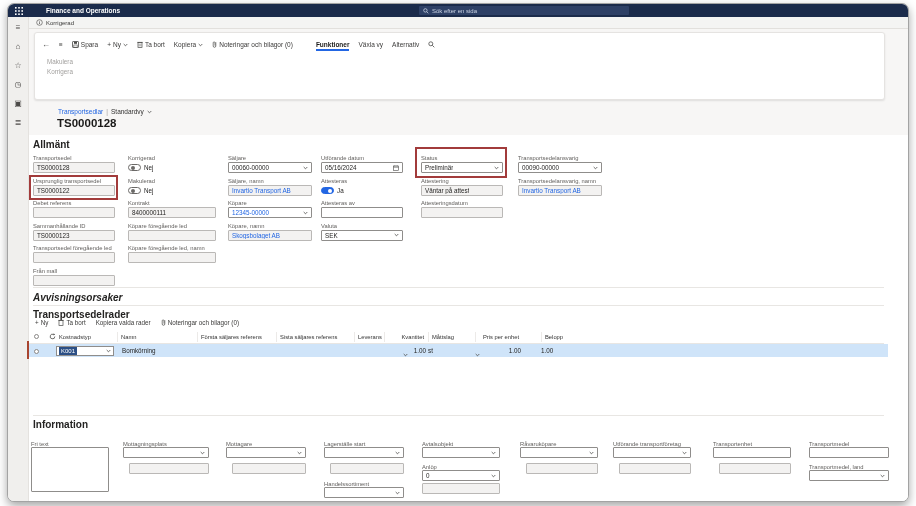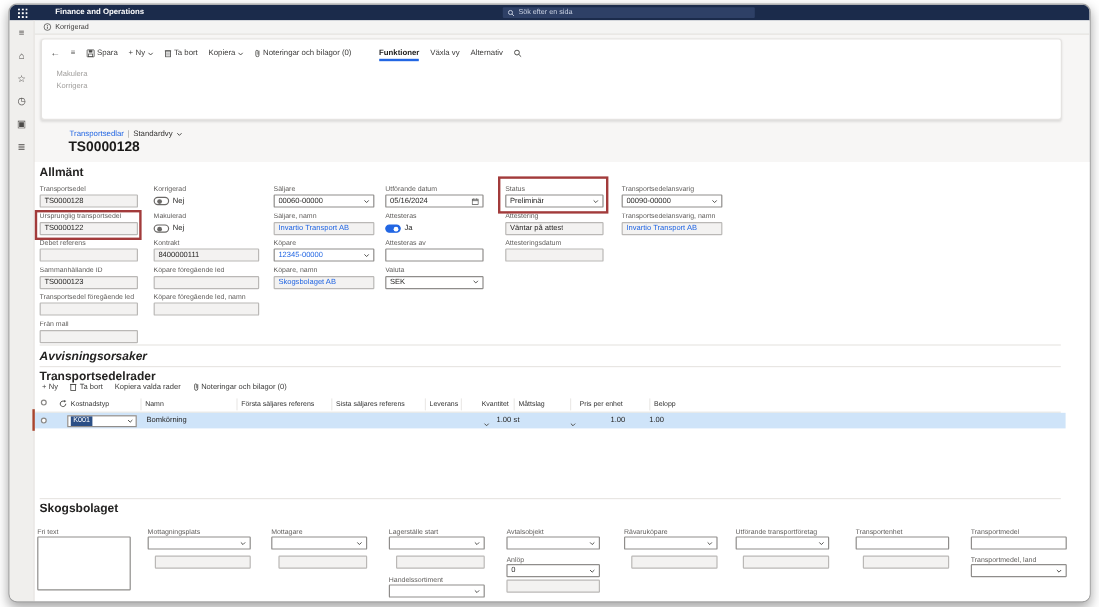--- a/index.html
+++ b/index.html
@@ -485,21 +485,21 @@
       <span class="gcell" style="left:446px; top:4px;">
         <svg class="chev" width="5" height="4" viewBox="0 0 5 4">
             <path d="M0.7 1 L2.5 2.8 L4.3 1" fill="none" stroke="#4a4a48" stroke-width="0.8"></path>
           </svg>
       </span>
       <span class="gcell" style="left:456px; width:36px; text-align:right;">1.00</span>
       <span class="gcell" style="left:512px;">1.00</span>
     </div>
 
     <div class="divider" style="top:386px;"></div>
-    <div class="sec-head" style="left:4px; top:390px;">Skogsbolaget</div>
+    <div class="sec-head" style="left:4px; top:390px;">Information</div>
 
     <div class="icol" style="left:2px; top:412px;">
       <div class="lbl">Fri text</div>
       <div class="txtarea"></div>
     </div>
 
     <div class="icol" style="left:94px; top:412px; width:86px;">
       <div class="lbl">Mottagningsplats</div>
       <div class="inp combo abs" style="top:6px;">
         <span class="val"></span>

